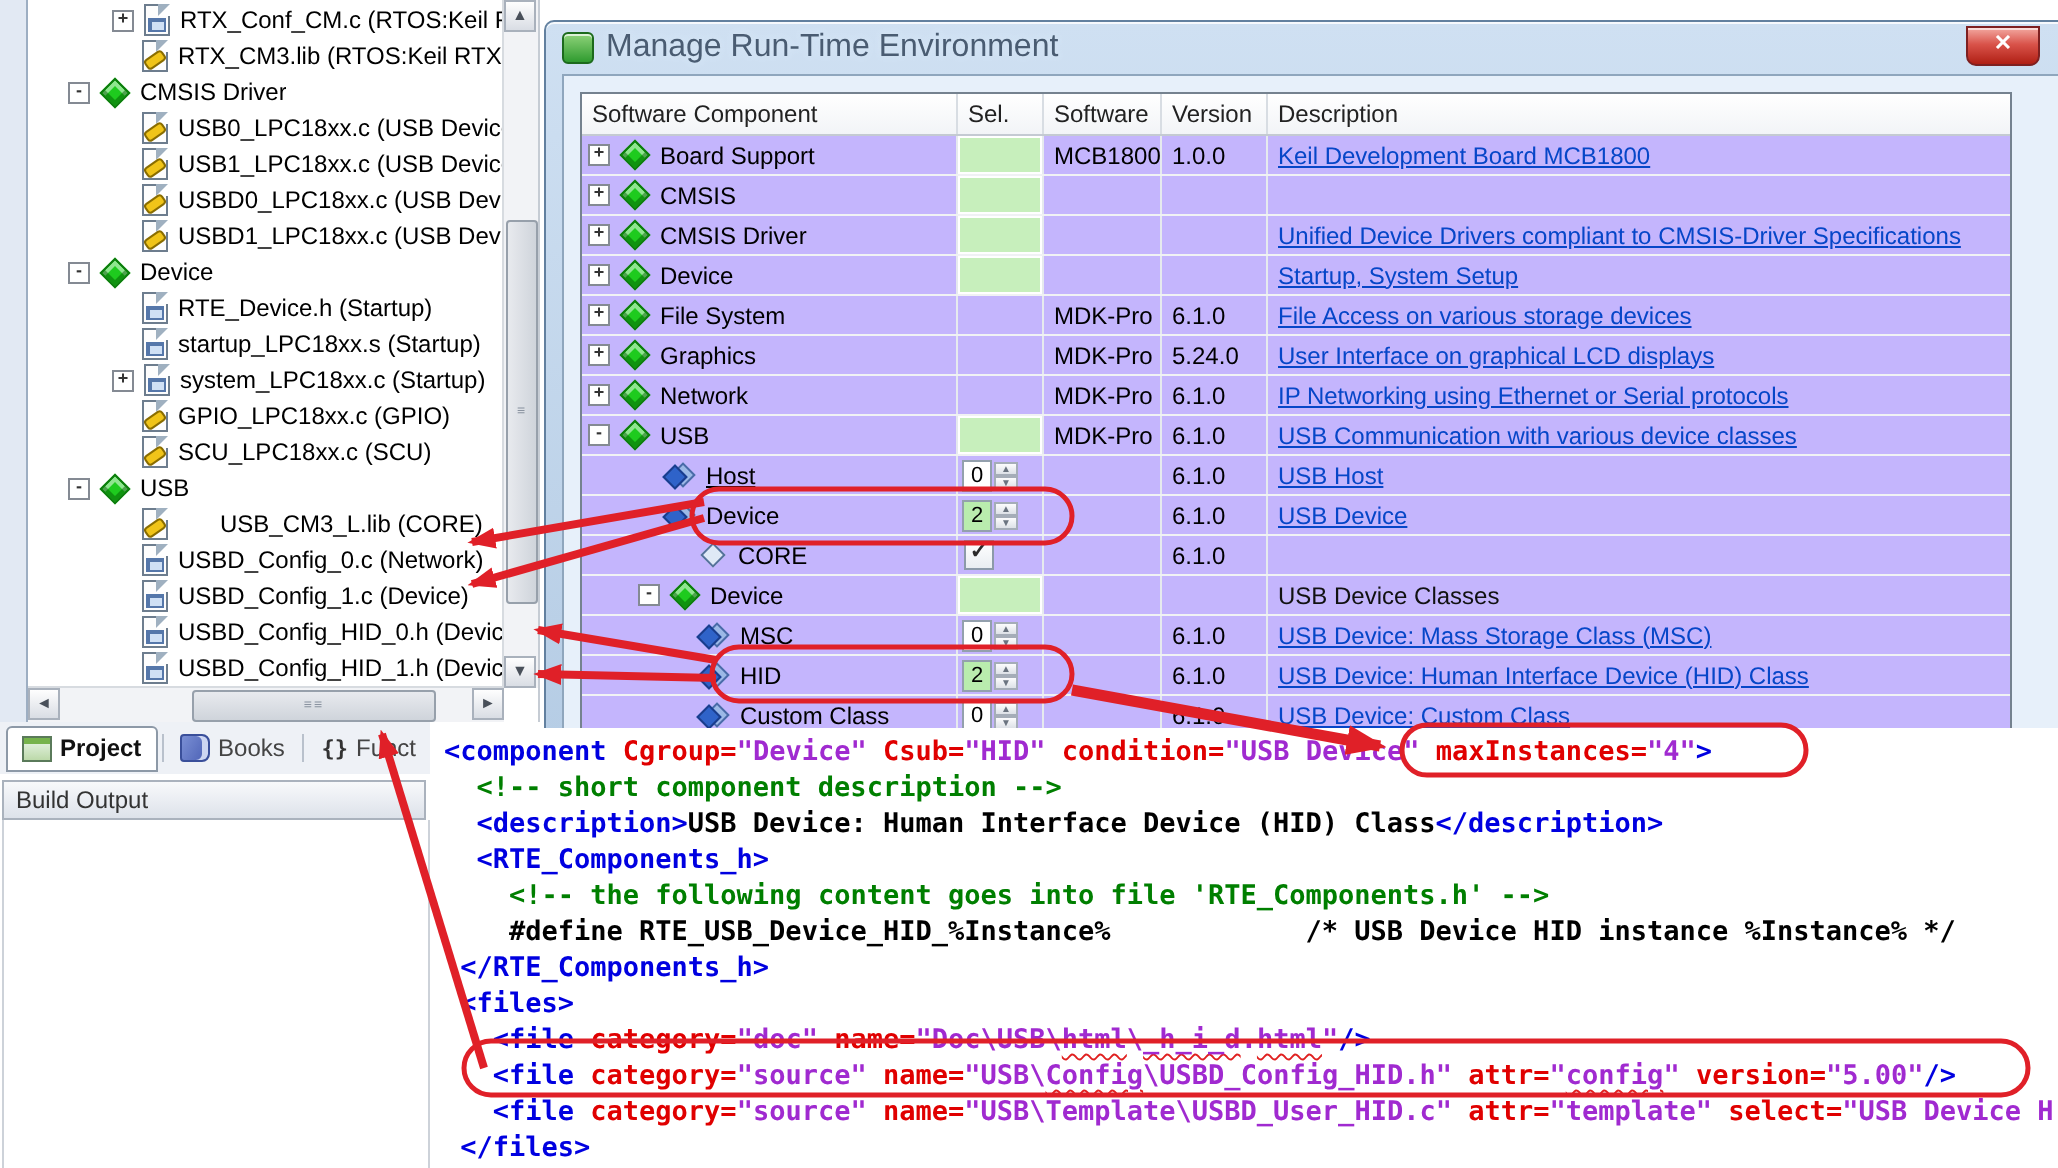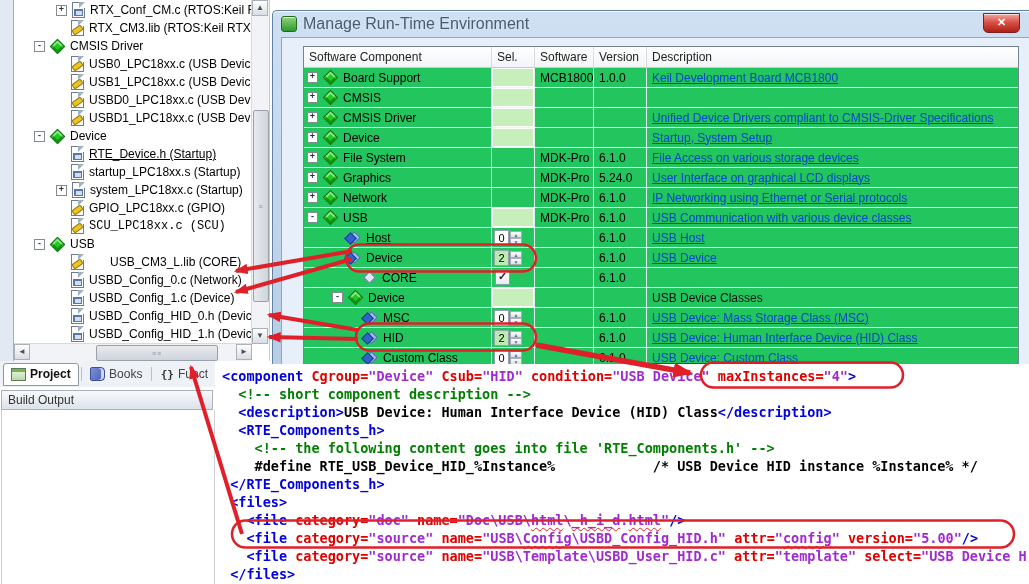--- a/index.html
+++ b/index.html
@@ -55,21 +55,21 @@
           box-shadow:inset 0 1px 0 rgba(255,255,255,.8);}
   .titlebar{position:absolute;left:0;top:0;right:0;height:26px;display:flex;align-items:center;padding-left:8px;}
   .app-icon{width:14px;height:14px;border-radius:3px;background:linear-gradient(#8fd37a,#2f9b2f);border:1px solid #1c6a1c;
             box-shadow:inset 0 1px 0 rgba(255,255,255,.7);margin-right:6px;}
   .dtitle{font-size:16px;color:#33465c;text-shadow:0 0 3px #dbe9f7,0 0 2px #cfe0f0;opacity:.85;}
   .close-btn{position:absolute;right:10px;top:2px;width:35px;height:18px;border-radius:0 0 5px 5px;border:1px solid #7e2020;
              background:linear-gradient(#f3a9a1,#d9534a 45%,#b01f14);color:#fff;font:bold 11px/16px "Liberation Sans",sans-serif;
              text-align:center;box-shadow:inset 0 1px 0 rgba(255,255,255,.6);}
   .client{position:absolute;left:8px;top:26px;right:0;bottom:0;background:#e7f0fa;border:1px solid #8fa6bd;border-right:none;}
 
-  .rte-table{position:absolute;left:21px;top:8px;width:714px;bottom:-20px;background:#22c55e;border:1px solid #75828f;}
+  .rte-table{position:absolute;left:8px;top:8px;width:714px;bottom:-20px;background:#c4b5fd;border:1px solid #75828f;}
   .thead{display:flex;height:20px;border-bottom:1px solid #c4cad2;background:linear-gradient(#ffffff,#f2f4f7);}
   .th{font-size:12px;color:#222;padding:3px 0 0 5px;box-sizing:border-box;border-right:1px solid #d8dde3;overflow:hidden;white-space:nowrap;}
   .trowD{display:flex;height:20px;box-sizing:border-box;border-bottom:1px solid #f0f2f4;font-size:12px;align-items:center;}
   .td{height:100%;box-sizing:border-box;border-right:1px solid #e6eaee;display:flex;align-items:center;overflow:hidden;white-space:nowrap;}
   .c1{width:188px;}.c2{width:43px;}.c3{width:59px;padding-left:5px;}.c4{width:53px;padding-left:5px;}.c5{flex:1;padding-left:5px;border-right:none;}
   .c2.greenbg{background:#c7efbc;box-shadow:inset 0 0 0 1px #ffffff;}
   .dd{width:15px;height:11px;position:relative;flex:0 0 auto;margin-right:6px;}
   .dd::before,.dd::after{content:'';position:absolute;width:7px;height:7px;transform:rotate(45deg);}
   .dd::before{left:5px;top:1px;background:#9cb9e6;border:1px solid #4a6aa8;}
   .dd::after{left:1px;top:2px;background:#2f63c9;border:1px solid #1a3d8c;}
@@ -132,38 +132,38 @@
         </div>
         <div class="trow" style="padding-left: 57px;">
           <span class="doc key"></span>
           <span class="tlabel">USBD1_LPC18xx.c (USB Device:</span>
         </div>
         <div class="trow" style="padding-left: 20px;">
           <span class="ebox">-</span>
           <span class="diamond"></span>
           <span class="tlabel">Device</span>
         </div>
-        <div class="trow" style="padding-left: 57px; text-decoration: underline;">
+        <div class="trow" style="padding-left: 57px;">
           <span class="doc grid"></span>
           <span class="tlabel">RTE_Device.h (Startup)</span>
         </div>
         <div class="trow" style="padding-left: 57px;">
           <span class="doc grid"></span>
           <span class="tlabel">startup_LPC18xx.s (Startup)</span>
         </div>
         <div class="trow" style="padding-left: 42px;">
           <span class="ebox">+</span>
           <span class="doc grid"></span>
           <span class="tlabel">system_LPC18xx.c (Startup)</span>
         </div>
         <div class="trow" style="padding-left: 57px;">
           <span class="doc key"></span>
           <span class="tlabel">GPIO_LPC18xx.c (GPIO)</span>
         </div>
-        <div class="trow" style="padding-left: 57px; font-family: Liberation Mono, monospace;">
+        <div class="trow" style="padding-left: 57px;">
           <span class="doc key"></span>
           <span class="tlabel">SCU_LPC18xx.c (SCU)</span>
         </div>
         <div class="trow" style="padding-left: 20px;">
           <span class="ebox">-</span>
           <span class="diamond"></span>
           <span class="tlabel">USB</span>
         </div>
         <div class="trow" style="padding-left: 57px; gap: 21px;">
           <span class="doc key"></span>

